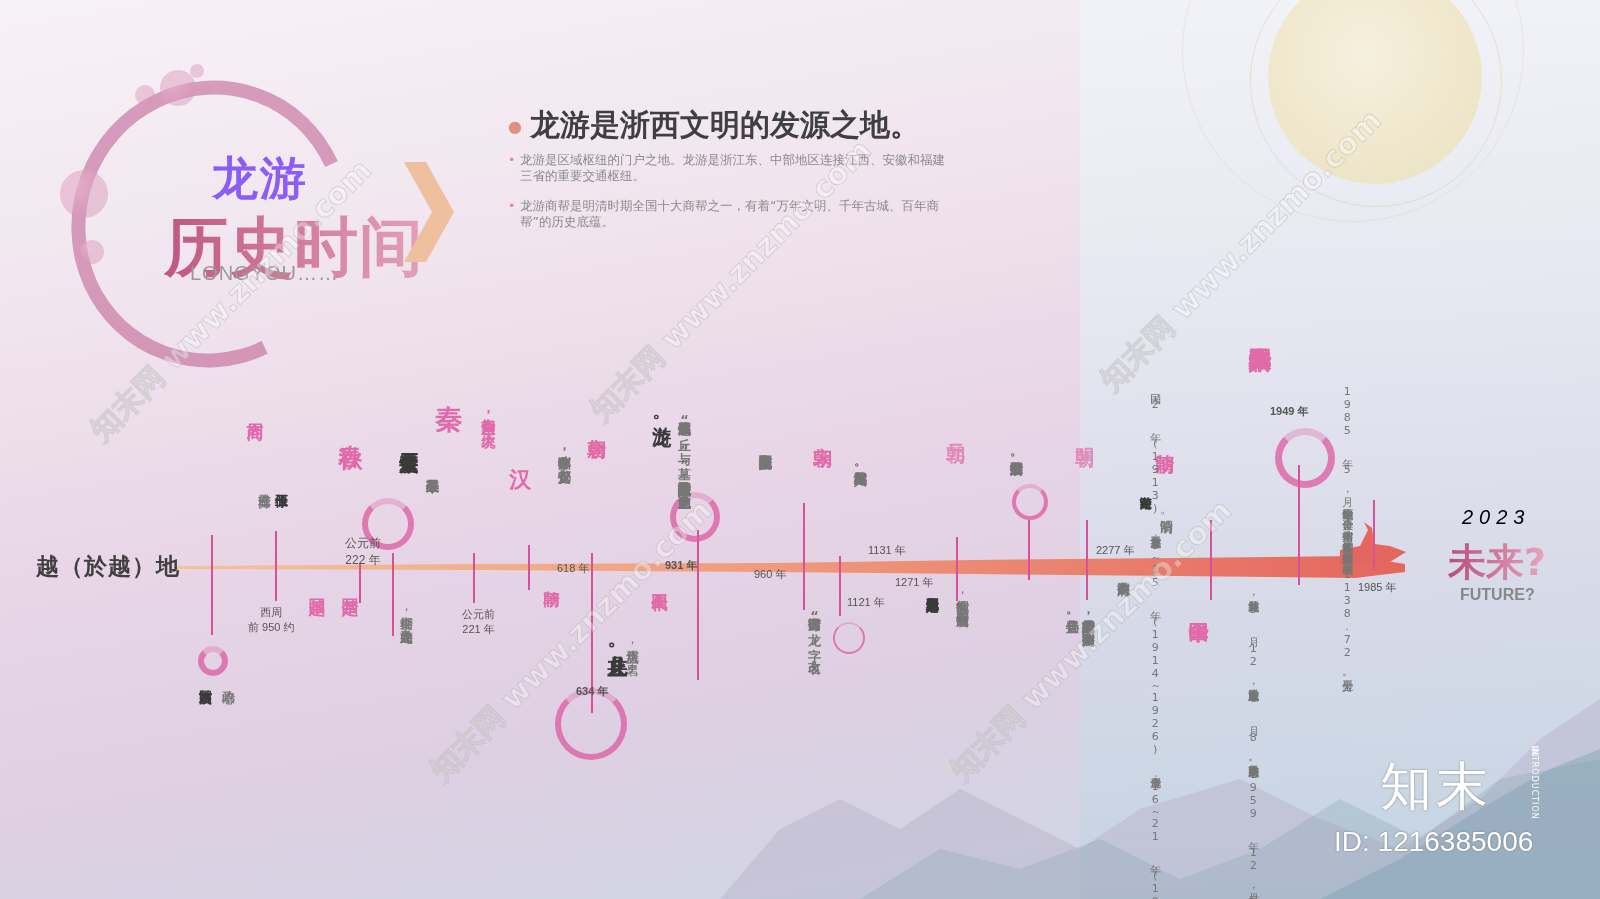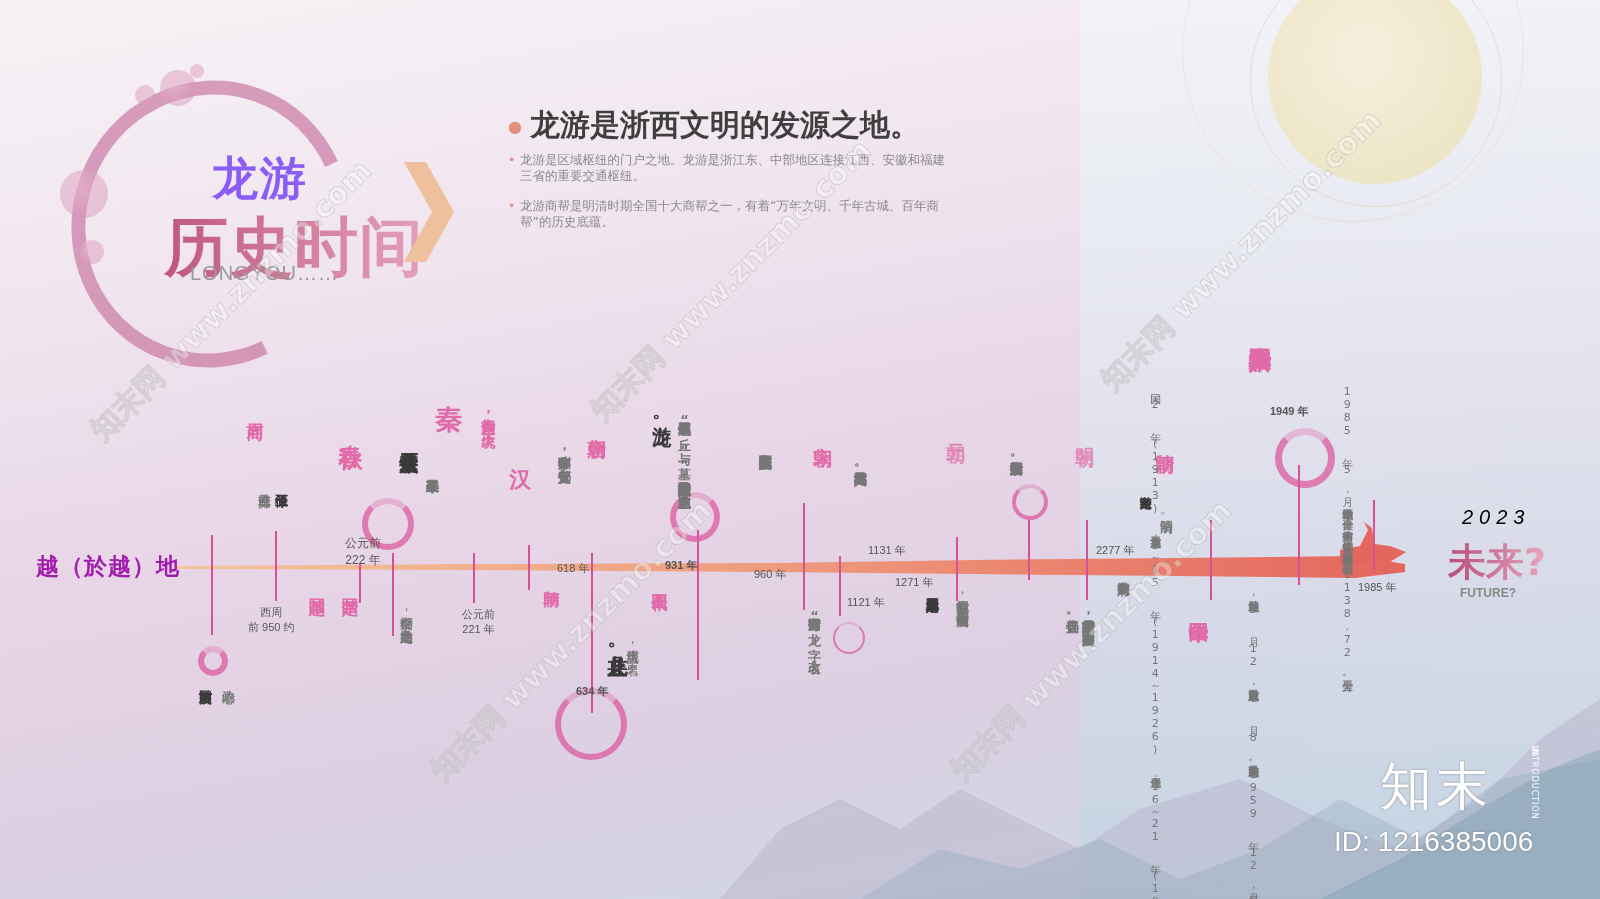--- a/index.html
+++ b/index.html
@@ -31,25 +31,25 @@
   .intro-list .item:before{content:"•";position:absolute;left:0;color:#e09080;}
   
   .river{position:absolute;left:175px;top:556px;width:1230px;height:24px;}
   .tick{position:absolute;width:2px;background:#d84f9a;}
   .vt{position:absolute;writing-mode:vertical-rl;text-orientation:upright;line-height:1.15;white-space:pre;}
   .era{color:#e16aa8;font-weight:bold;}
   .note{color:#777;font-size:13px;}
   .dark{color:#3a3a3a;font-weight:bold;}
   .yr{position:absolute;font-size:11px;color:#555;font-family:"Liberation Sans",sans-serif;white-space:nowrap;}
   .ring{position:absolute;border-radius:50%;border:6px solid rgba(220,90,160,0.75);border-top-color:rgba(220,90,160,0.3);}
-  .start-label{position:absolute;left:36px;top:551px;font-size:23px;font-weight:bold;color:#a21caf;letter-spacing:1px;}
+  .start-label{position:absolute;left:36px;top:551px;font-size:23px;font-weight:bold;color:#404040;letter-spacing:1px;}
   .future-year{position:absolute;left:1462px;top:506px;font-size:20px;font-style:italic;color:#000000;letter-spacing:6px;font-family:"Liberation Sans",sans-serif;}
   .future-cn{position:absolute;left:1448px;top:537px;font-size:38px;font-weight:bold;
     background:linear-gradient(90deg,#b84d7c,#e8a6bd);-webkit-background-clip:text;background-clip:text;color:transparent;}
-  .future-en{position:absolute;left:1460px;top:586px;font-size:12px;font-weight:bold;color:#888;font-family:"Liberation Sans",sans-serif;}
+  .future-en{position:absolute;left:1460px;top:586px;font-size:16px;font-weight:bold;color:#888;font-family:"Liberation Sans",sans-serif;}
   .wm-brand{position:absolute;left:1380px;top:752px;font-size:52px;color:#fff;text-shadow:0 0 2px #777;letter-spacing:4px;text-align:right;}
   .wm-id{position:absolute;left:1334px;top:826px;font-size:28px;color:#fff;text-shadow:0 0 2px #777;font-family:"Liberation Sans",sans-serif;}
   .wm-intro{position:absolute;left:1528px;top:740px;writing-mode:vertical-rl;font-size:8px;color:#fff;letter-spacing:1px;}
   .wm{position:absolute;font-size:30px;color:rgba(255,255,255,0.35);transform:rotate(-45deg);font-weight:bold;-webkit-text-stroke:1px rgba(160,160,160,0.35);white-space:nowrap;}
 </style>
 </head>
 <body>
 
 <div class="bg-right"></div>
 <div class="moon-ring2"></div>

